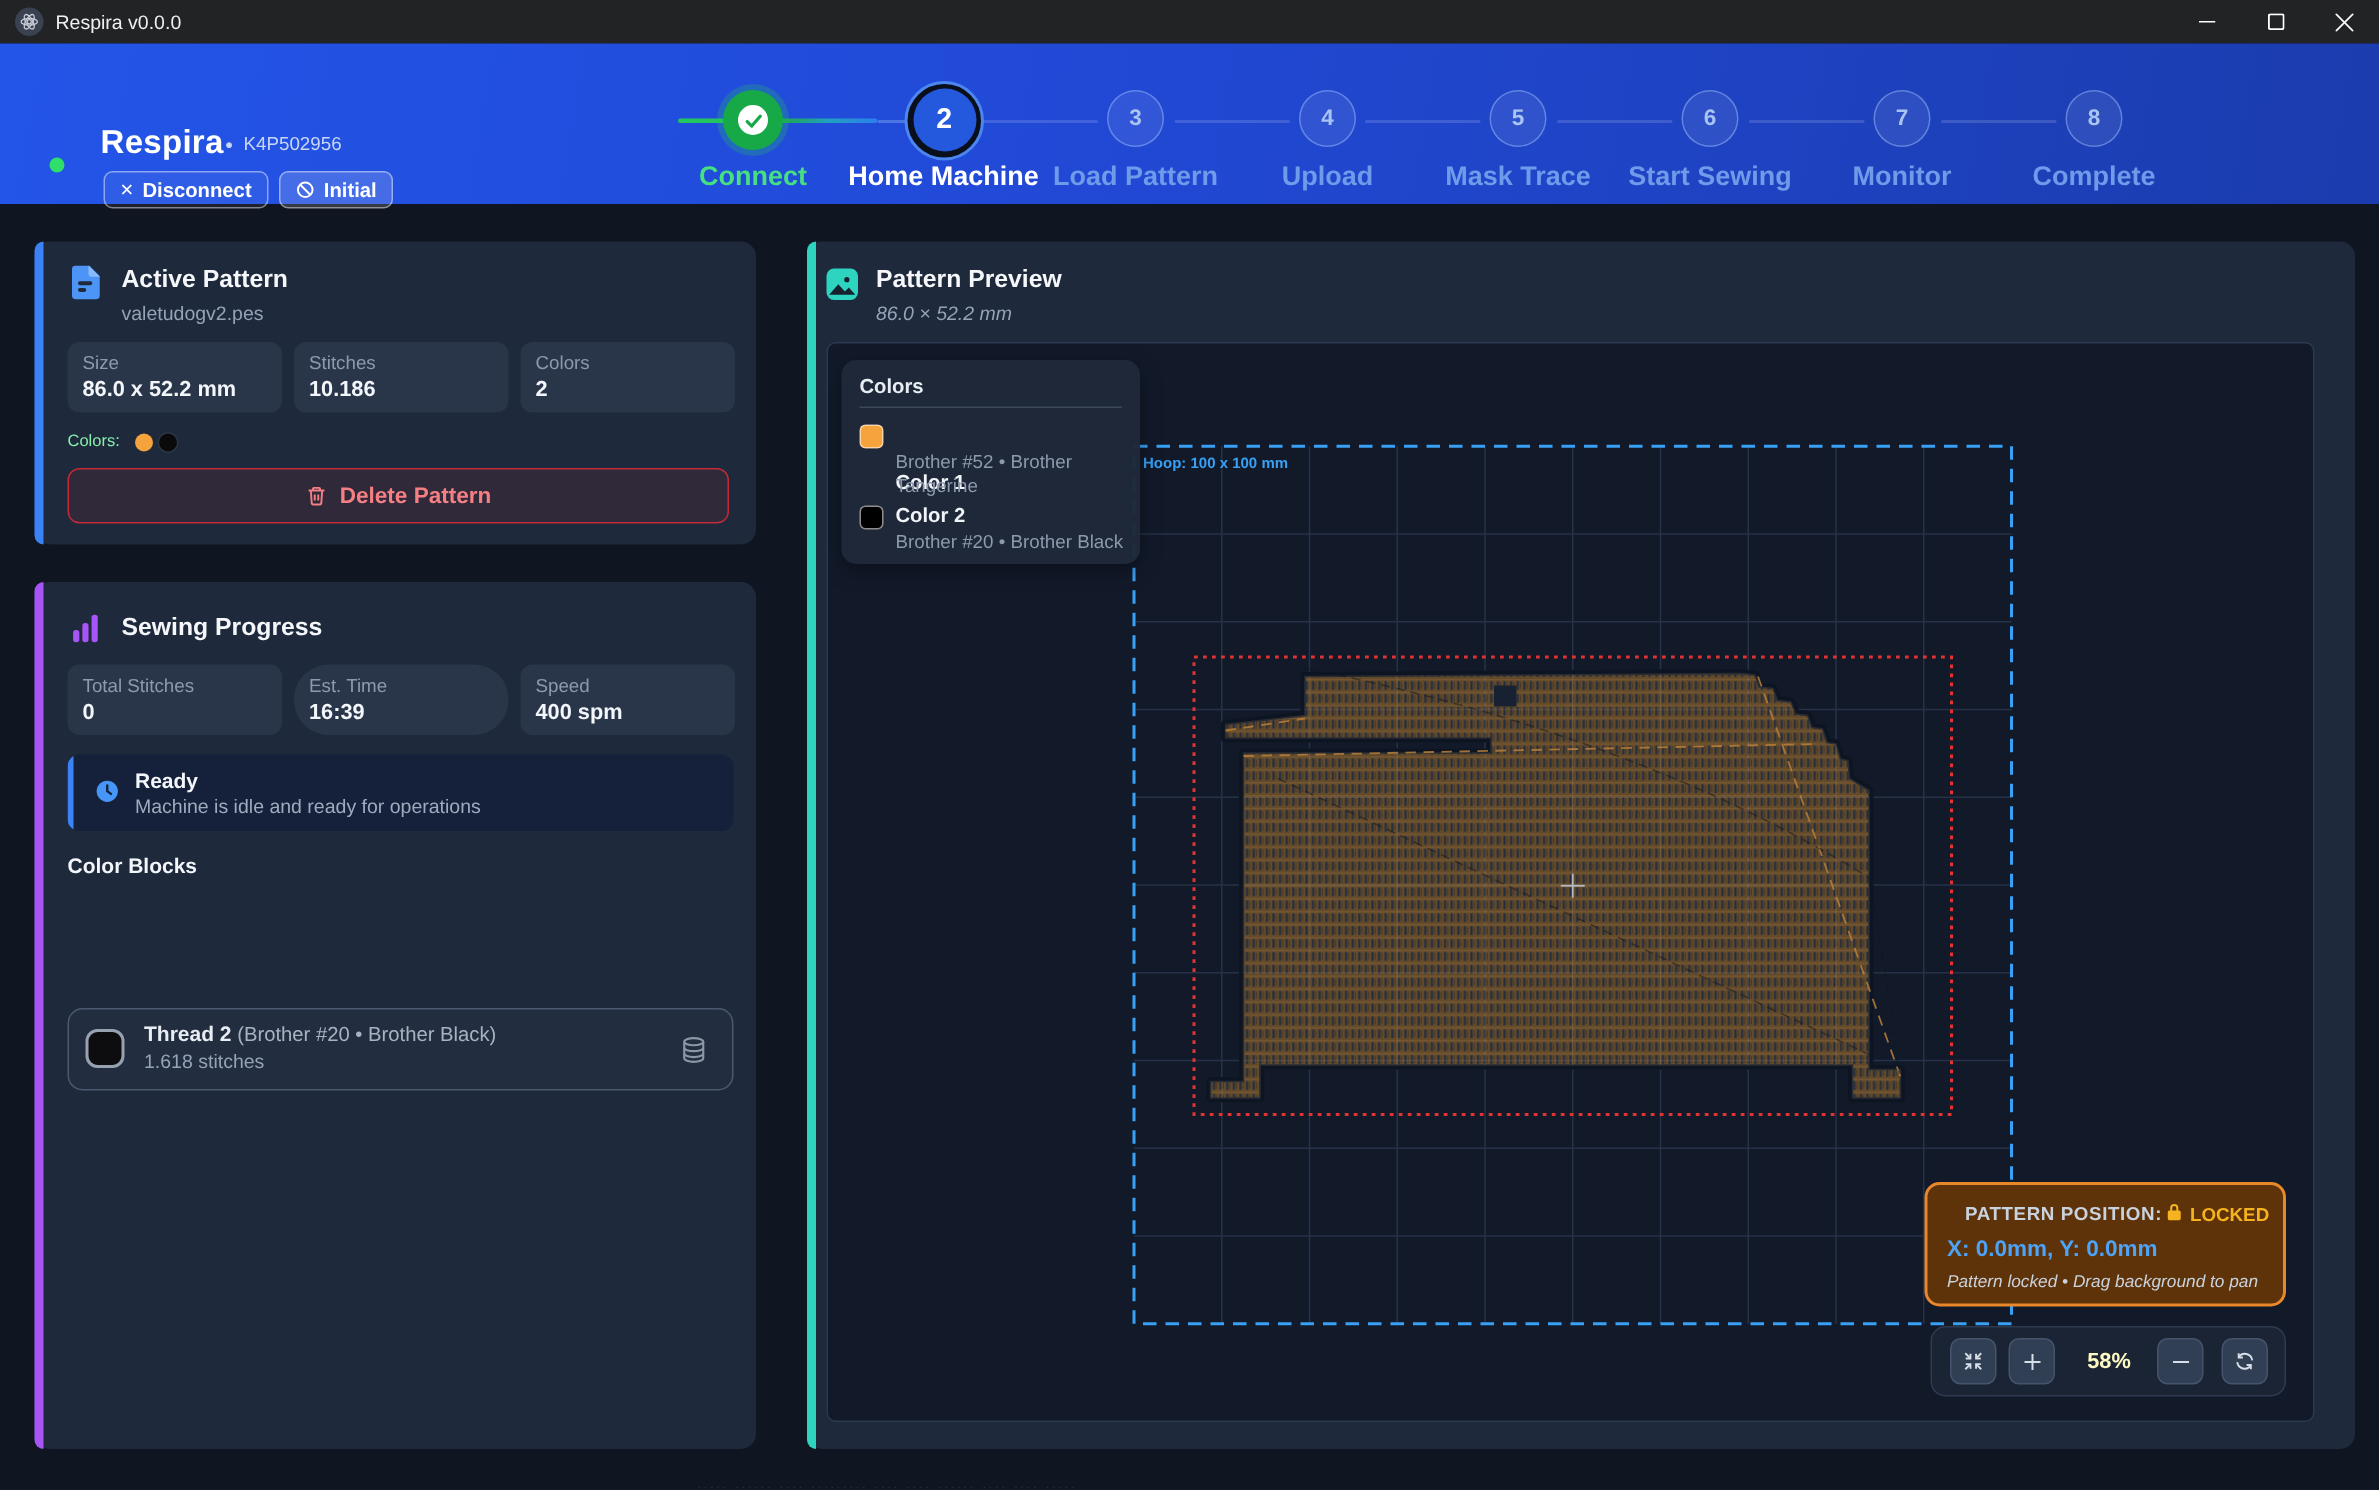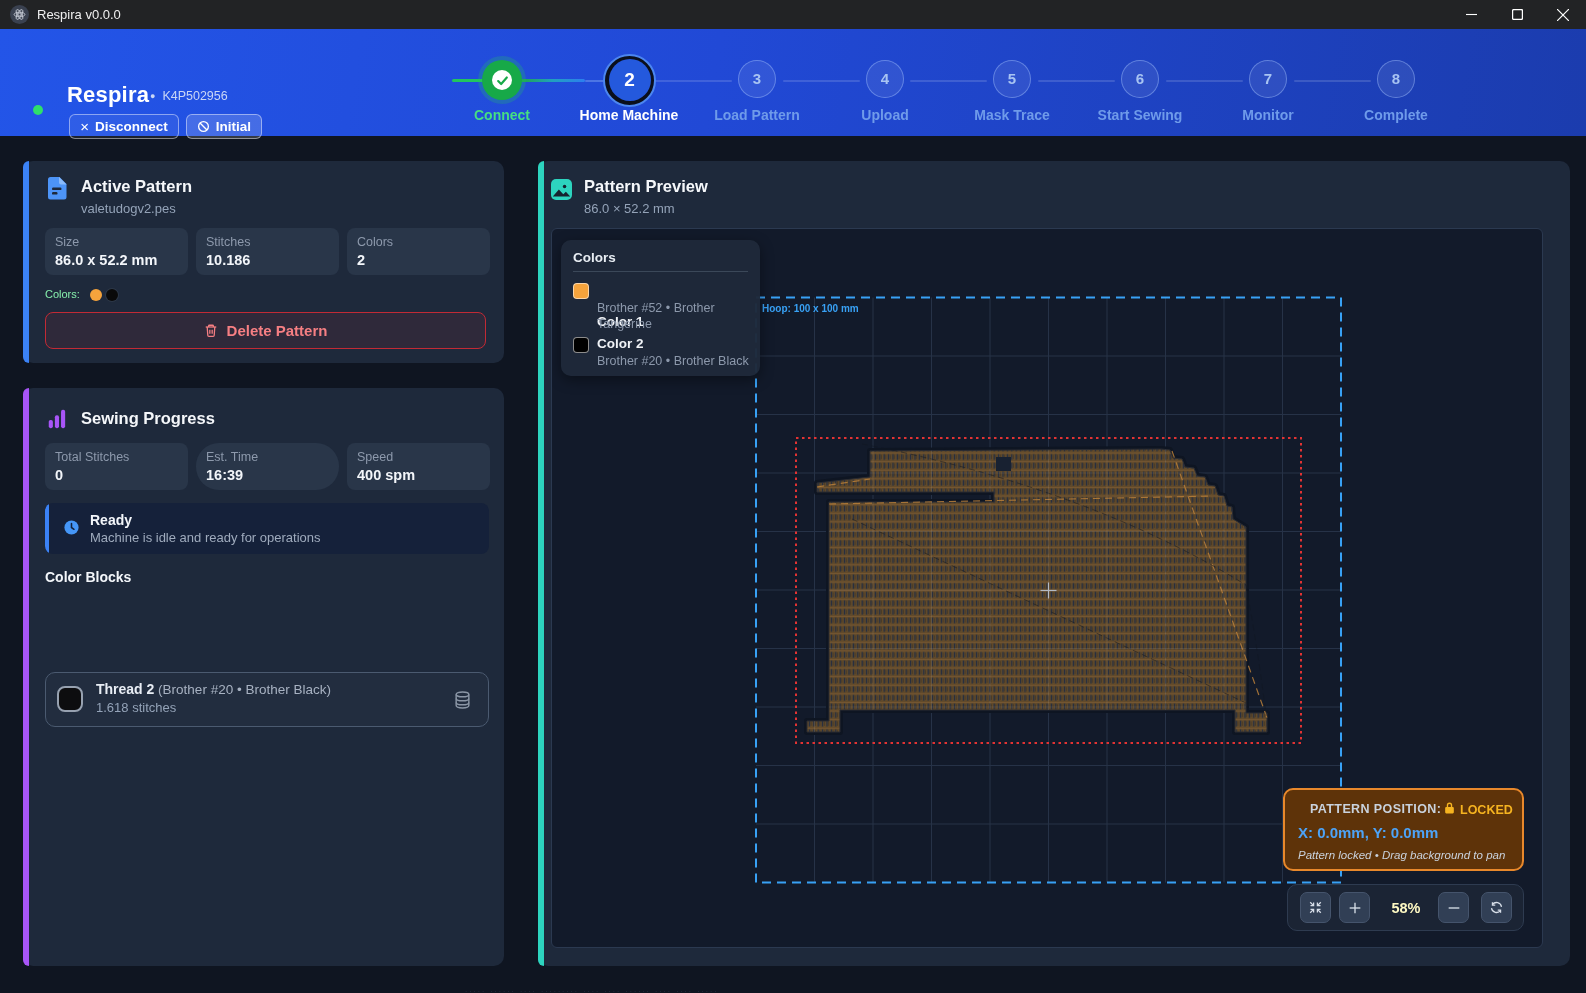--- a/index.html
+++ b/index.html
@@ -18,21 +18,21 @@
 .hdot { position:absolute; left:33px; top:76px; width:10px; height:10px; border-radius:50%; background:#2ee06a; }
 .htitle { position:absolute; left:67px; top:53px; font-size:22px; font-weight:bold; color:#fff; letter-spacing:0.2px; }
 .hserial { position:absolute; left:150px; top:60px; font-size:12.5px; color:#c9d6f5; }
 .hbtn { position:absolute; top:85px; height:25px; border:1px solid rgba(255,255,255,0.45); border-radius:6px; color:#fff; font-size:13.5px; font-weight:bold; display:flex; align-items:center; justify-content:center; gap:6px; }
 #btn-disc { left:69px; width:110px; background:rgba(255,255,255,0.06); }
 #btn-init { left:186px; width:76px; background:rgba(255,255,255,0.16); }
 
 
 .step-line { position:absolute; height:3px; top:50px; border-radius:2px; }
 .scircle { position:absolute; border-radius:50%; display:flex; align-items:center; justify-content:center; }
-.slabel { position:absolute; top:78px; font-size:14px; font-weight:bold; text-align:center; transform:translateX(-50%); white-space:nowrap; }
+.slabel { position:absolute; top:78px; font-size:18px; font-weight:bold; text-align:center; transform:translateX(-50%); white-space:nowrap; }
 
 
 .card { position:absolute; background:#1e293b; border-radius:10px; }
 .accent { position:absolute; left:0; top:0; bottom:0; width:6px; border-radius:10px 0 0 10px; }
 .statbox { position:absolute; width:143px; height:47px; background:#293649; border-radius:8px; }
 .statbox .sl { position:absolute; left:10px; top:7px; font-size:12.5px; color:#8d99ac; }
 .statbox .sv { position:absolute; left:10px; top:24px; font-size:14.5px; font-weight:bold; color:#f3f6fa; }
 .sfut { width:38px; height:38px; background:rgba(255,255,255,0.08); border:1.5px solid rgba(160,190,250,0.45); color:#a8c4f2; font-size:15px; font-weight:bold; }
 .cardtitle { position:absolute; font-size:16.5px; font-weight:bold; color:#f5f7fa; }
 .cardsub { position:absolute; font-size:13px; color:#94a3b8; }
@@ -207,21 +207,21 @@
 
   <div class="card" id="panel" style="left:538px; top:161px; width:1032px; height:805px;">
     <div class="accent" style="background:#2dd4bf;"></div>
     <div class="abs" style="left:13px; top:18px; width:21px; height:21px; border-radius:5px; background:#2dd4bf; overflow:hidden;">
       <svg width="21" height="21" viewBox="0 0 24 24">
           <circle cx="15.5" cy="8.5" r="2" fill="#16222f"></circle>
           <path d="M2 20 l7 -8 5 5.5 3 -3 5 5.5 z" fill="#16222f"></path>
         </svg>
     </div>
     <div class="cardtitle" style="left:46px; top:16px; font-size:16.5px;">Pattern Preview</div>
-    <div class="cardsub" style="left:46px; top:40px;">86.0 × 52.2 mm</div>
+    <div class="cardsub" style="left:46px; top:40px;font-style:italic;">86.0 × 52.2 mm</div>
   </div>
 
   <div class="abs" style="left:551px; top:228px; width:992px; height:720px; background:#121a2a; border:1px solid #2b3950; border-radius:6px; overflow:hidden;">
     <svg width="992" height="720" viewBox="0 0 992 720" style="position:absolute; left:0; top:0;">
       <defs>
         <pattern id="stitch" width="4.4" height="8.6" patternUnits="userSpaceOnUse">
           <rect width="4.4" height="8.6" fill="#624a2a"></rect>
           <rect y="0" width="4.4" height="0.9" fill="#755732"></rect>
           <rect x="1.5" y="1.5" width="1.4" height="5.8" fill="#232d41"></rect>
           <rect x="3.6" y="2.2" width="0.7" height="4.4" fill="#443622"></rect>

